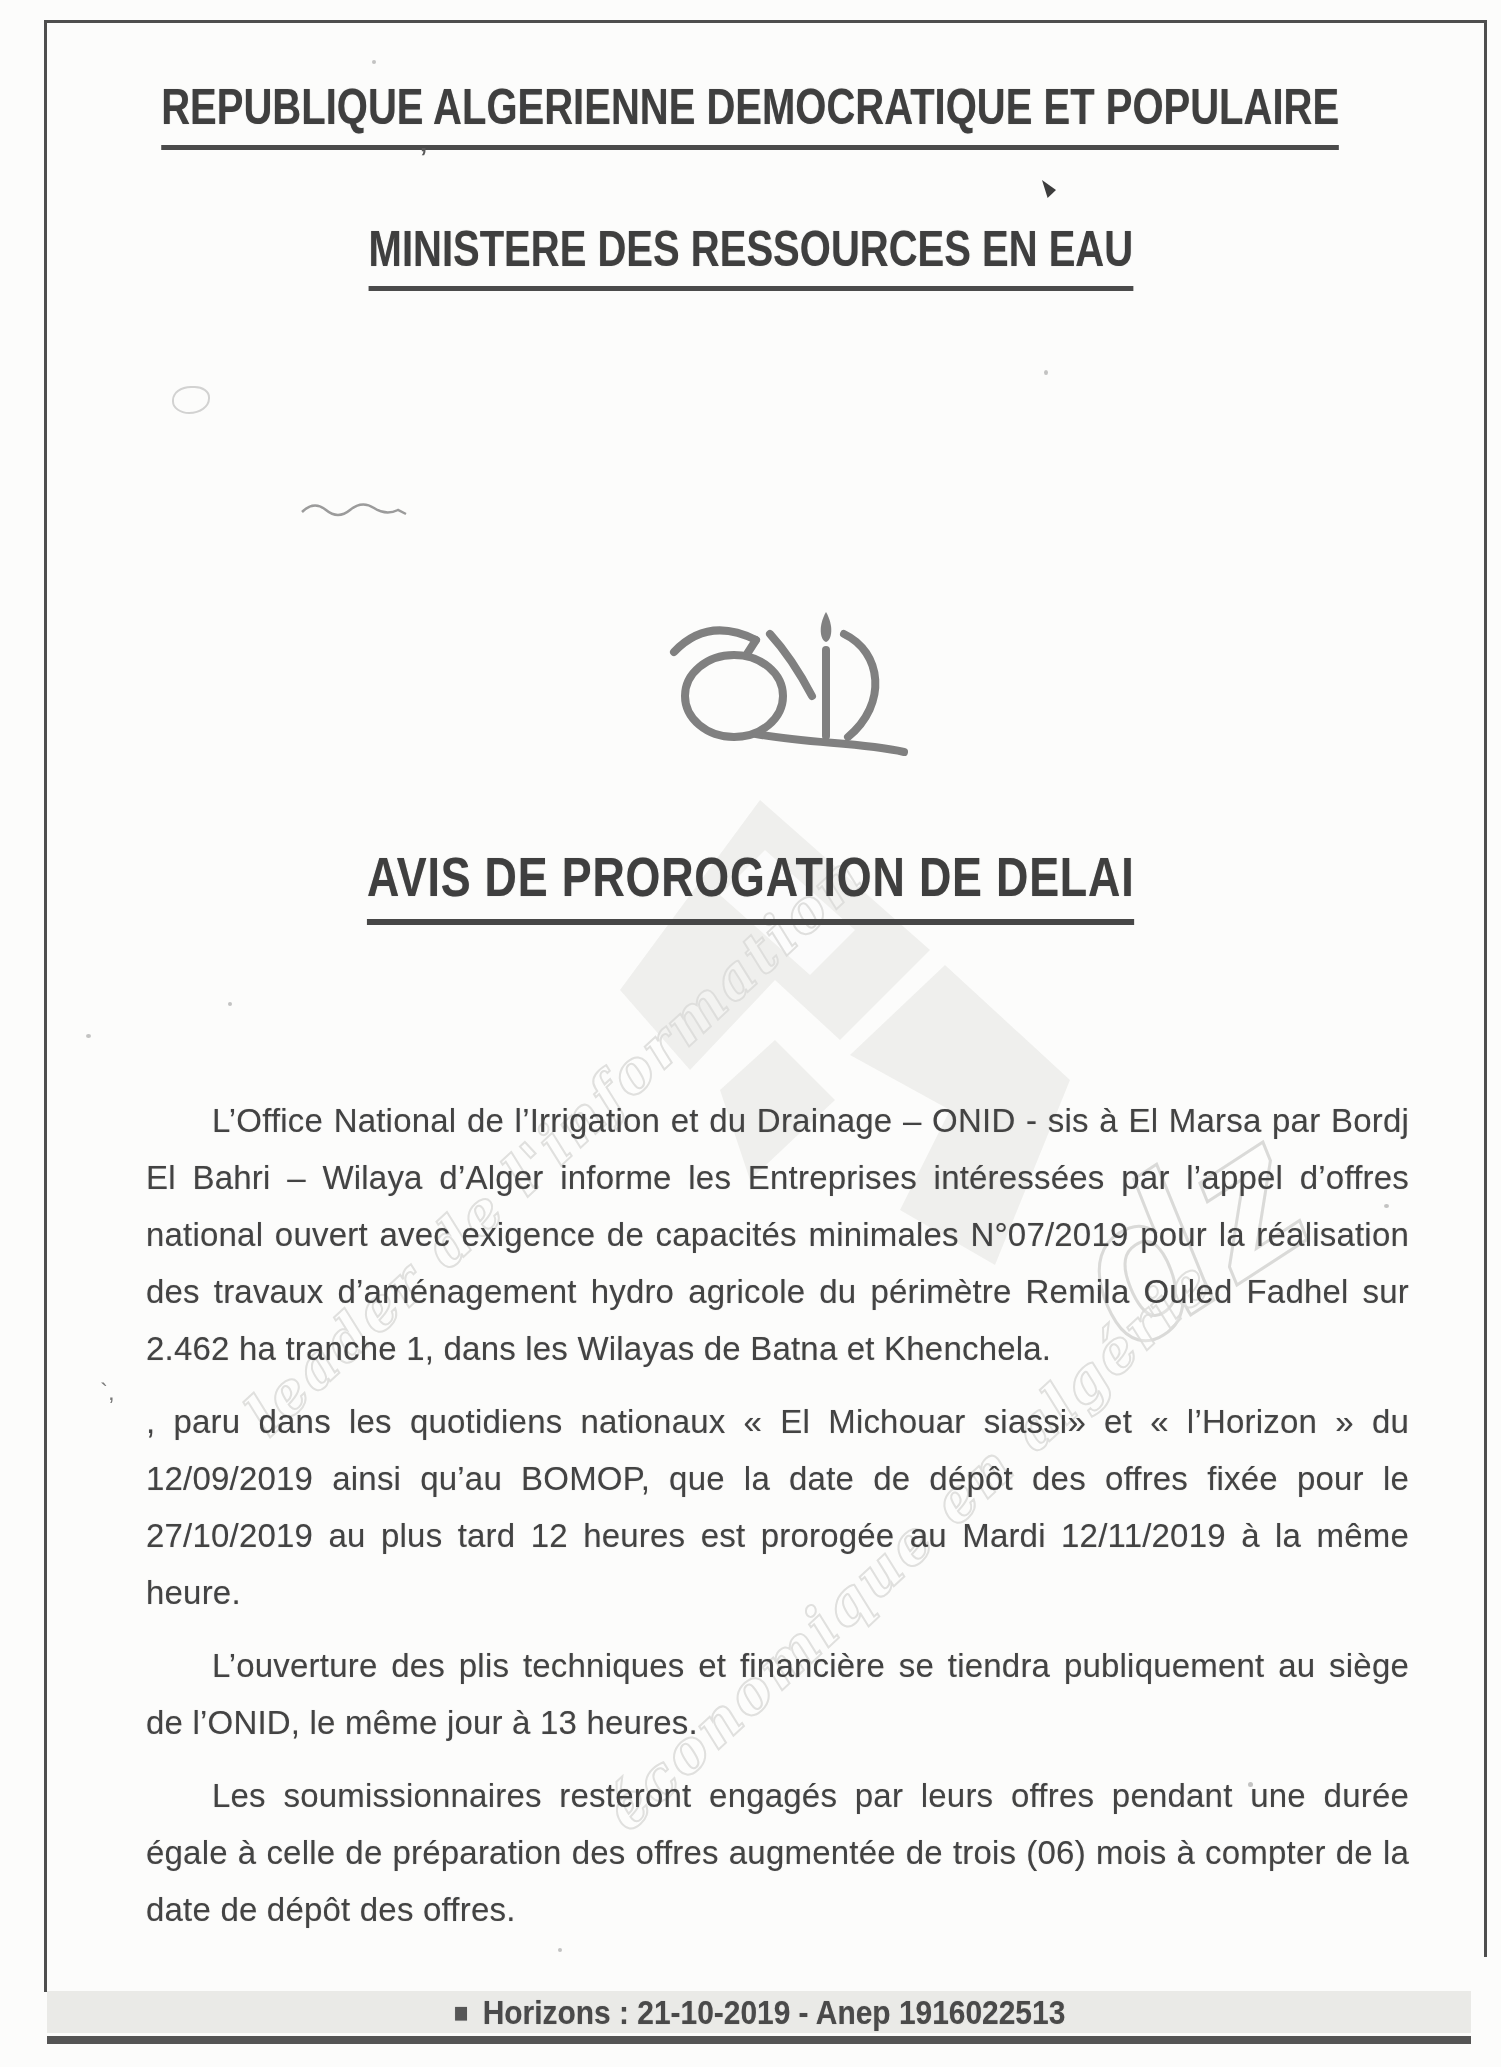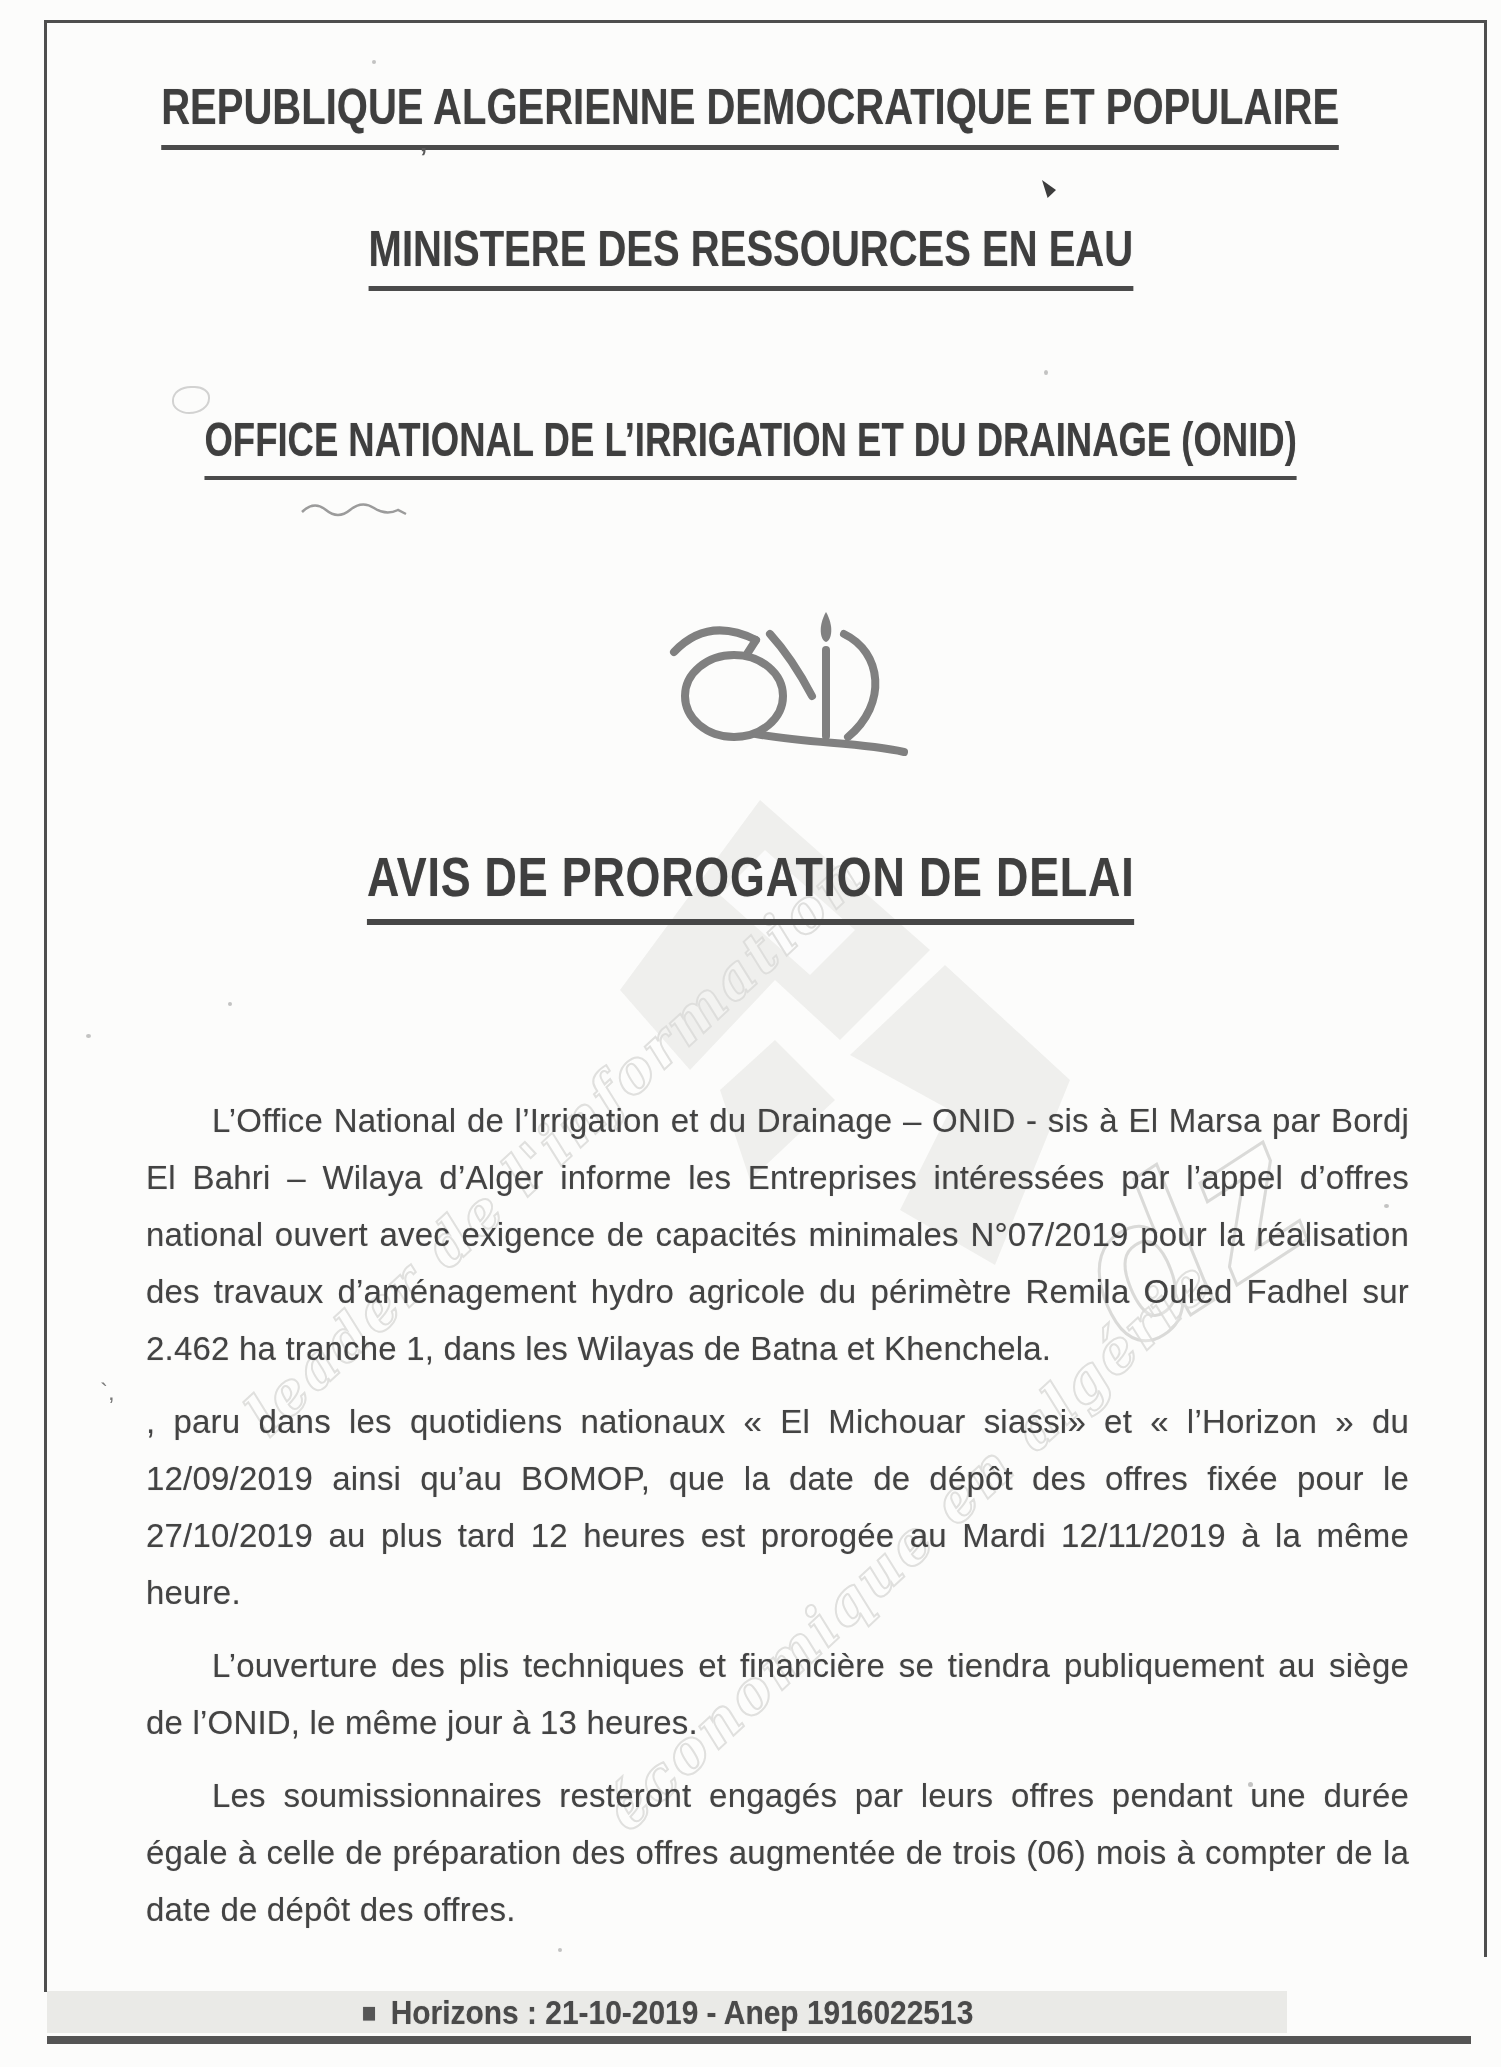--- a/index.html
+++ b/index.html
@@ -77,21 +77,21 @@
     letter-spacing:.2px;
   }
   .bodytext p{margin:16px;}
   .p-indent{text-indent:66px;}
   .p2{margin-top:10px;}
   .p3{margin-top:40px;}
   .p4{margin-top:24px;}
   .bold-run{font-weight:normal;}
   
   .footer-band{
-    position:absolute;left:47px;top:1991px;width:1240px;height:42px;
+    position:absolute;left:47px;top:1991px;width:1424px;height:42px;
     background:#eaeae7;
     text-align:center;
     line-height:42px;
     white-space:nowrap;
   }
   .footer-inner{
     display:inline-block;
     font-size:34px;font-weight:bold;color:#4a4a4a;
     transform:scaleX(.88);
     text-shadow:0 0 1px rgba(70,70,70,.4);
@@ -142,23 +142,20 @@
   <div class="frame-mask"></div>
 
   <div class="h-row h2-row">
     <span class="h-text h2-text">MINISTERE DES RESSOURCES EN EAU</span>
   </div>
 
   <div class="h-row h1-row">
     <span class="h-text h1-text">REPUBLIQUE ALGERIENNE DEMOCRATIQUE ET POPULAIRE</span>
   </div>
 
-  <div class="h-row h3-row">
-    <span class="h-text h3-text">OFFICE NATIONAL DE L’IRRIGATION ET DU DRAINAGE (ONID)</span>
-  </div>
 
   <div class="logo-wrap">
     <svg width="260" height="170" viewBox="0 0 260 170">
       <g fill="none" stroke="#6b6b6b" stroke-width="8" stroke-linecap="round" opacity="0.85">
         <path d="M 14,52 Q 48,16 96,40"></path>
         <path d="M 96,40 l -9,14"></path>
         <ellipse cx="74" cy="96" rx="49" ry="41"></ellipse>
         <path d="M 110,34 Q 132,58 152,96"></path>
         <path d="M 166,50 L 166,136"></path>
         <path d="M 184,34 C 222,52 228,104 188,137"></path>

